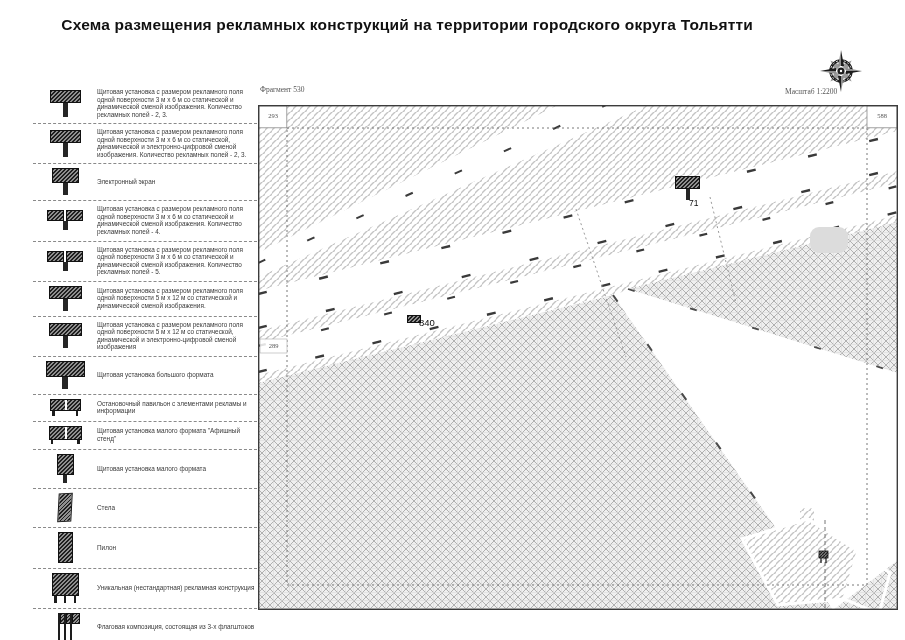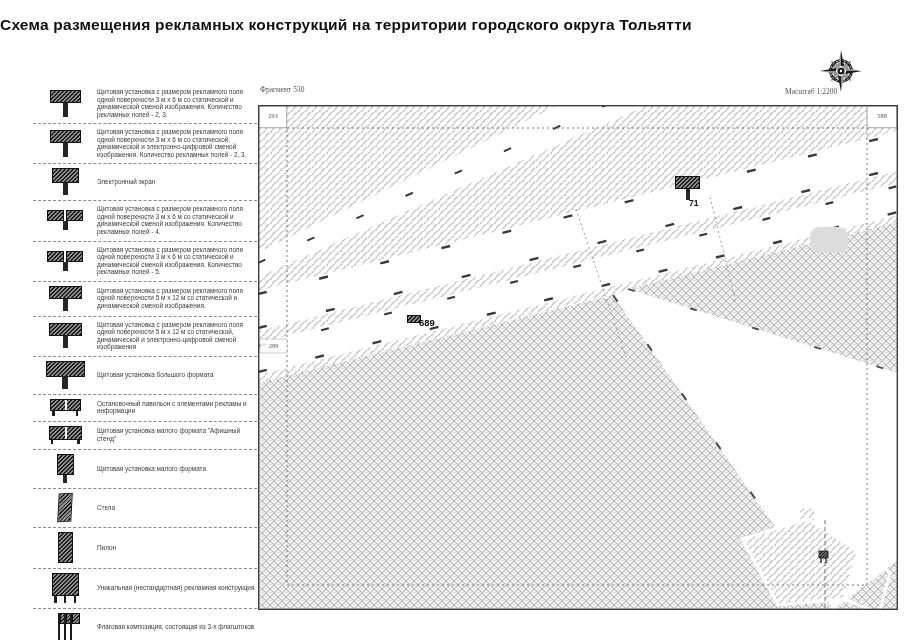--- a/index.html
+++ b/index.html
@@ -1,20 +1,20 @@
 <!DOCTYPE html>
 <html><head>
 <meta charset="utf-8">
 <style>
   html,body{margin:0;padding:0;background:#fff;}
   body{width:905px;height:640px;position:relative;overflow:hidden;
        font-family:"Liberation Sans",sans-serif;color:#222;}
 
   
-  .page-title{position:absolute;top:16px;left:0;width:753px;text-align:left;
+  .page-title{position:absolute;top:16px;left:0;width:753px;text-align:right;
       font-size:15.5px;font-weight:bold;letter-spacing:.2px;color:#111;}
 
   
   .legend{position:absolute;left:33px;top:84px;width:224px;}
   .lrow{display:flex;align-items:center;border-bottom:1px dashed #8a8a8a;
       padding:4px 0 5px 0;}
   .lic{flex:0 0 64px;display:flex;justify-content:center;align-items:flex-start;}
   .ltx{flex:1;font-size:6.4px;line-height:1.18;color:#3a3a3a;padding-right:2px;}
   .col{display:flex;flex-direction:column;align-items:center;}
   .hp{background:repeating-linear-gradient(135deg,#1f1f1f 0 1.2px,#8f8f8f 1.2px 2.8px);
@@ -34,21 +34,21 @@
   .map-wrap{position:absolute;left:258px;top:105px;width:640px;height:505px;}
   .map-wrap svg{position:absolute;left:0;top:0;}
   .fragment-label{position:absolute;left:260px;top:85px;font-size:7.5px;
       font-family:"Liberation Serif",serif;color:#555;}
   .scale-label{position:absolute;left:752px;top:87px;font-size:7.5px;
       font-family:"Liberation Serif",serif;color:#555;padding-left:33px;}
   .compass{position:absolute;left:818px;top:48px;width:46px;height:46px;}
   .corner{position:absolute;font-size:6.5px;color:#555;text-align:center;
       font-family:"Liberation Serif",serif;}
   .mk-icon{position:absolute;display:flex;flex-direction:column;align-items:center;}
-  .mk-label{position:absolute;font-weight:bold;color:#0d0d0d;}
+  .mk-label{position:absolute;font-weight:normal;color:#0d0d0d;}
 </style>
 </head>
 <body>
 
 <div class="page-title">Схема размещения рекламных конструкций на территории городского округа Тольятти</div>
 
 <div class="legend">
 
   <div class="lrow">
     <div class="lic">
@@ -346,15 +346,15 @@
 
   <div class="mk-icon" style="left:417px;top:71px;">
     <div class="hp" style="width:25px;height:13px"></div>
     <div class="post" style="width:4px;height:11px"></div>
   </div>
   <div class="mk-label" style="left:431px;top:93px;font-size:8.5px;">71</div>
 
   <div class="mk-icon" style="left:149px;top:210px;">
     <div class="hp" style="width:14px;height:8px"></div>
   </div>
-  <div class="mk-label" style="left:161px;top:212px;font-size:9.5px;">689</div>
+  <div class="mk-label" style="left:161px;top:212px;font-size:9.5px;">840</div>
 
 </div>
 
 </body></html>

